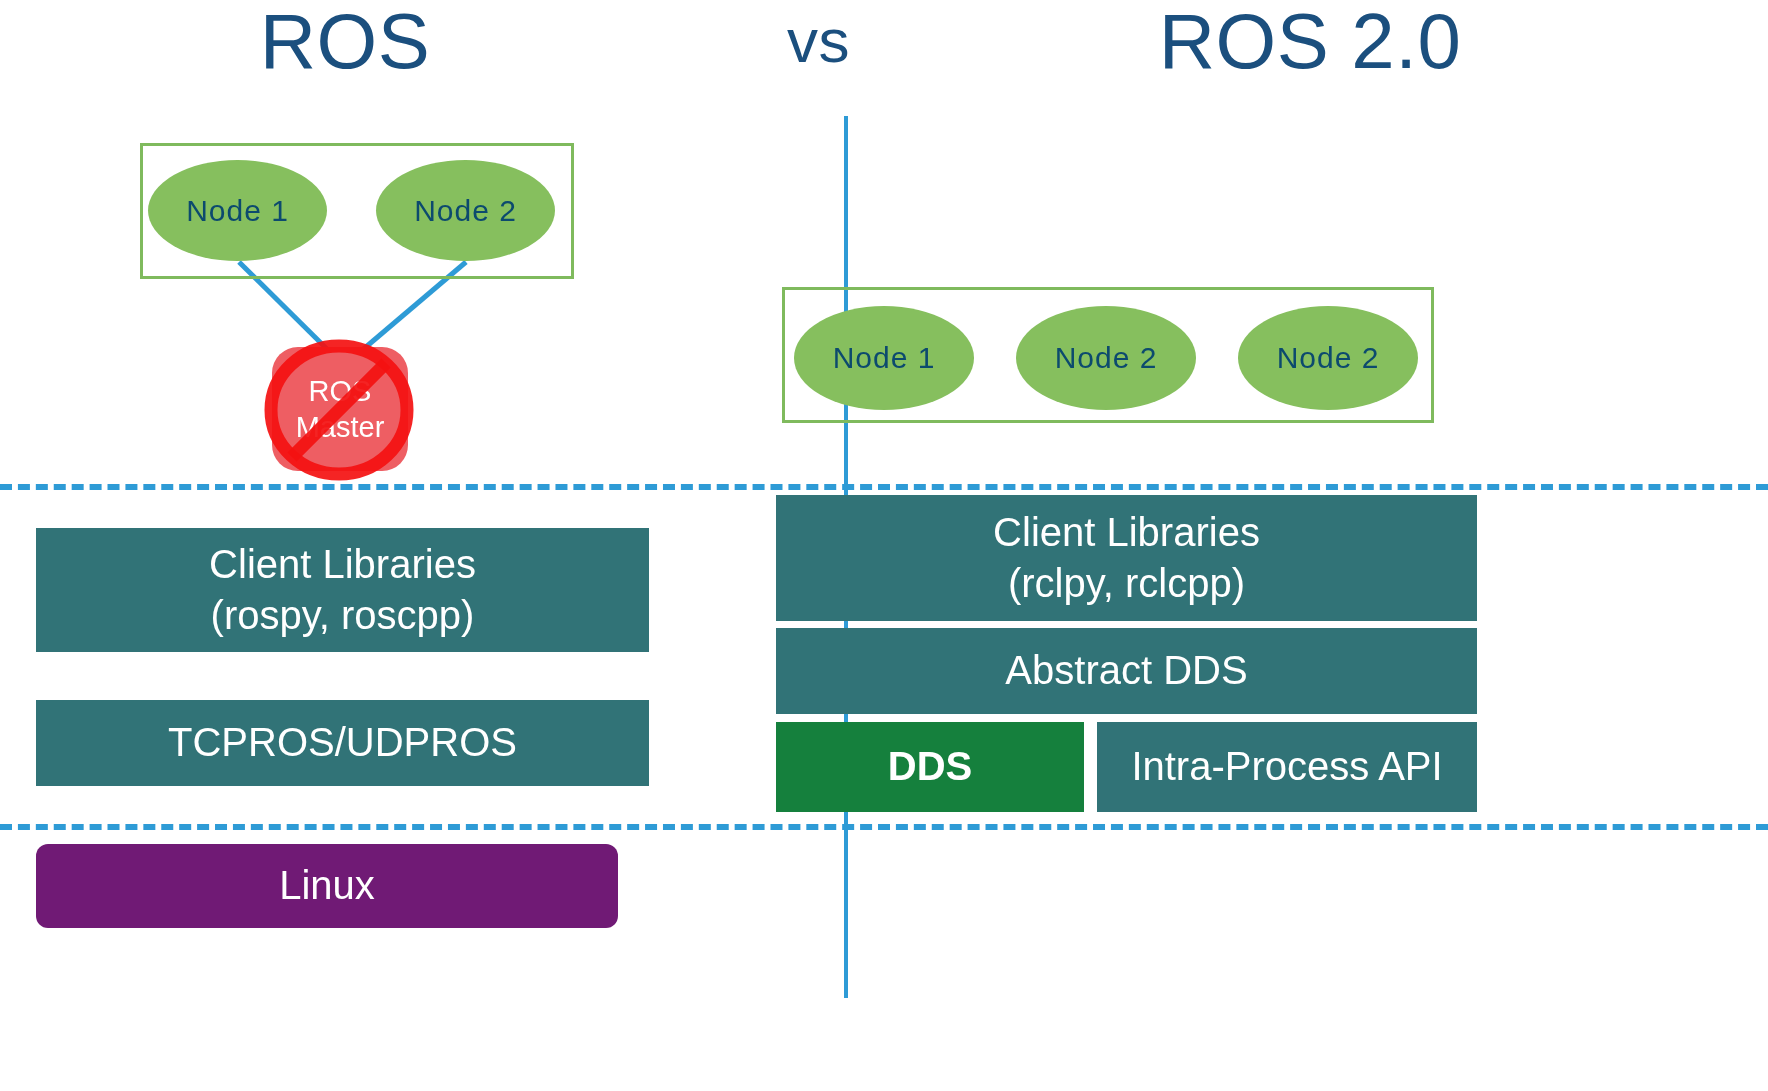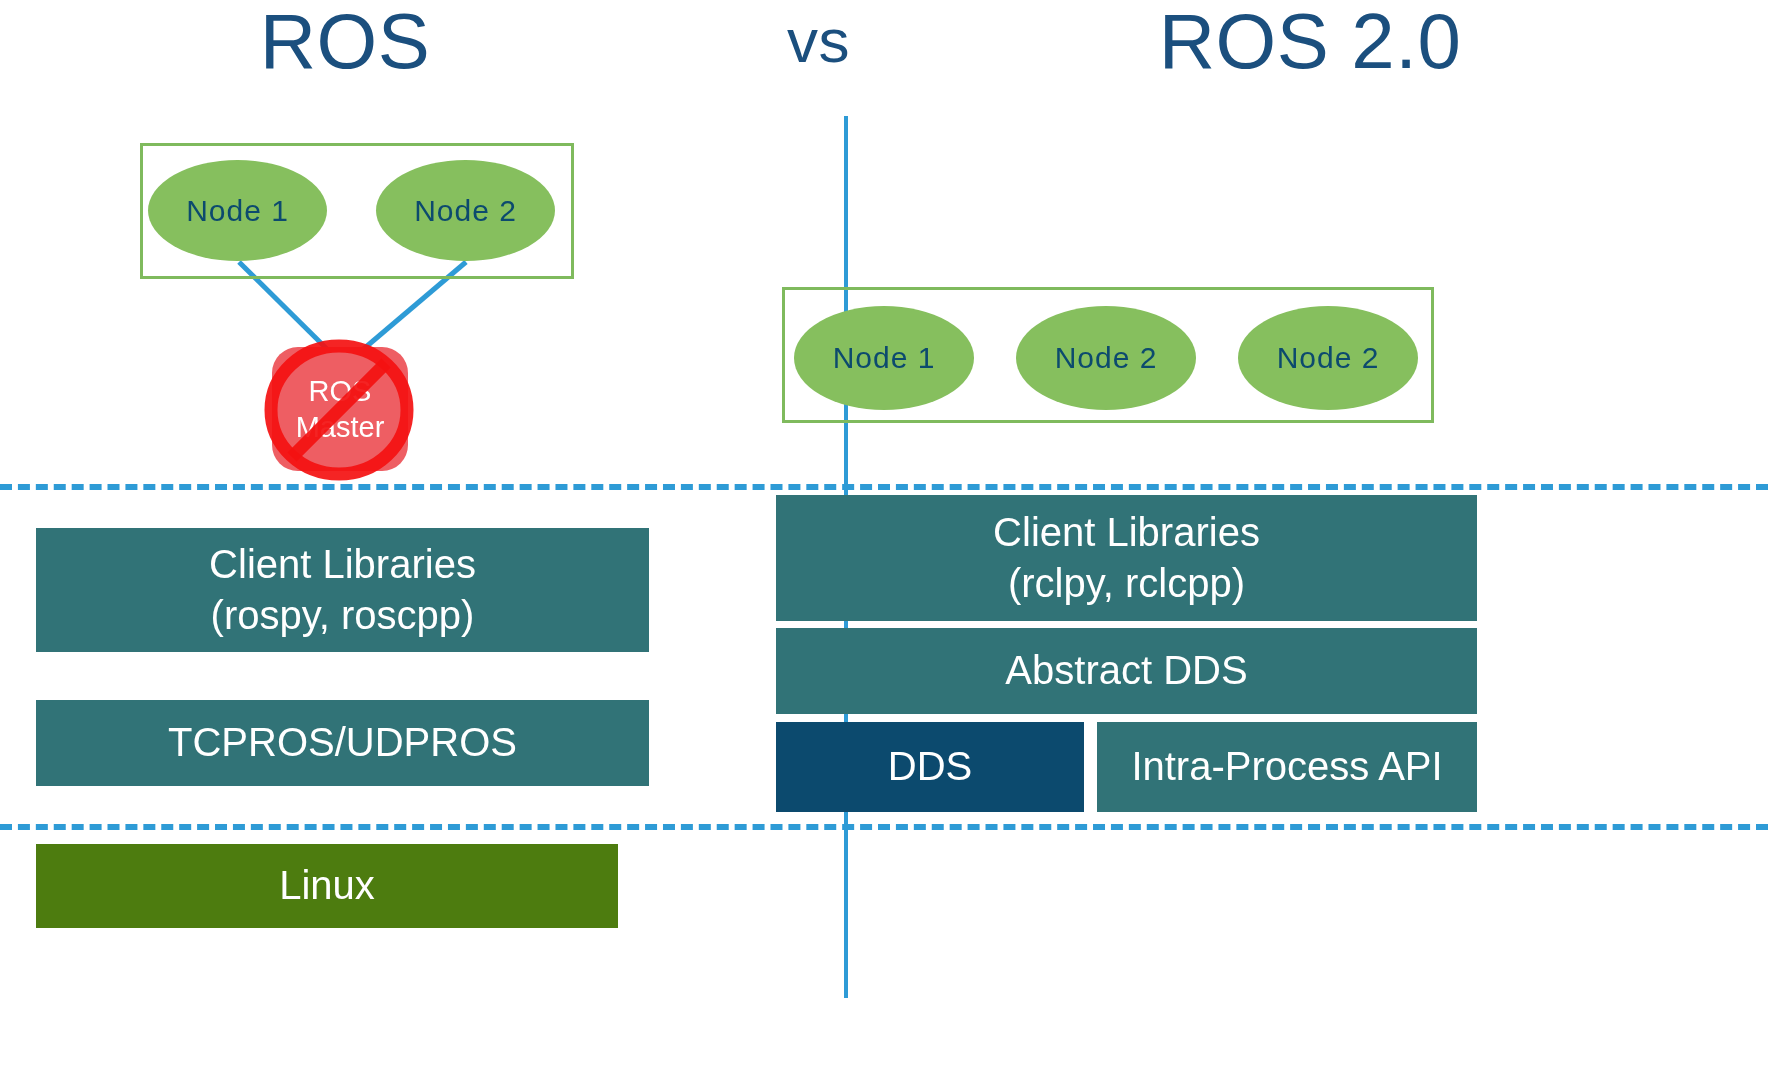--- a/index.html
+++ b/index.html
@@ -125,22 +125,22 @@
     align-items: center;
     justify-content: center;
     color: #ffffff;
     text-align: center;
     font-size: 40px;
     line-height: 1.28;
     box-sizing: border-box;
     white-space: pre-line;
   }
   .bar-teal { background: #317377; }
-  .bar-red  { background: #0c4a6e; }
-  .bar-blue { background: #4d7c0f; }
+  .bar-red  { background: #15803d; font-weight: bold; }
+  .bar-blue { background: #701a75; border-radius: 12px; }
 
   
   #bar-left-client  { left: 36px; top: 528px; width: 613px; height: 124px; }
   #bar-left-tcpros  { left: 36px; top: 700px; width: 613px; height: 86px;  }
   #bar-left-os      { left: 36px; top: 844px; width: 582px; height: 84px;  }
   
   #bar-right-client { left: 776px; top: 495px; width: 701px; height: 126px; }
   #bar-right-abstract { left: 776px; top: 628px; width: 701px; height: 86px; }
   #bar-right-dds    { left: 776px; top: 722px; width: 308px; height: 90px; }
   #bar-right-intra  { left: 1097px; top: 722px; width: 380px; height: 90px; }

